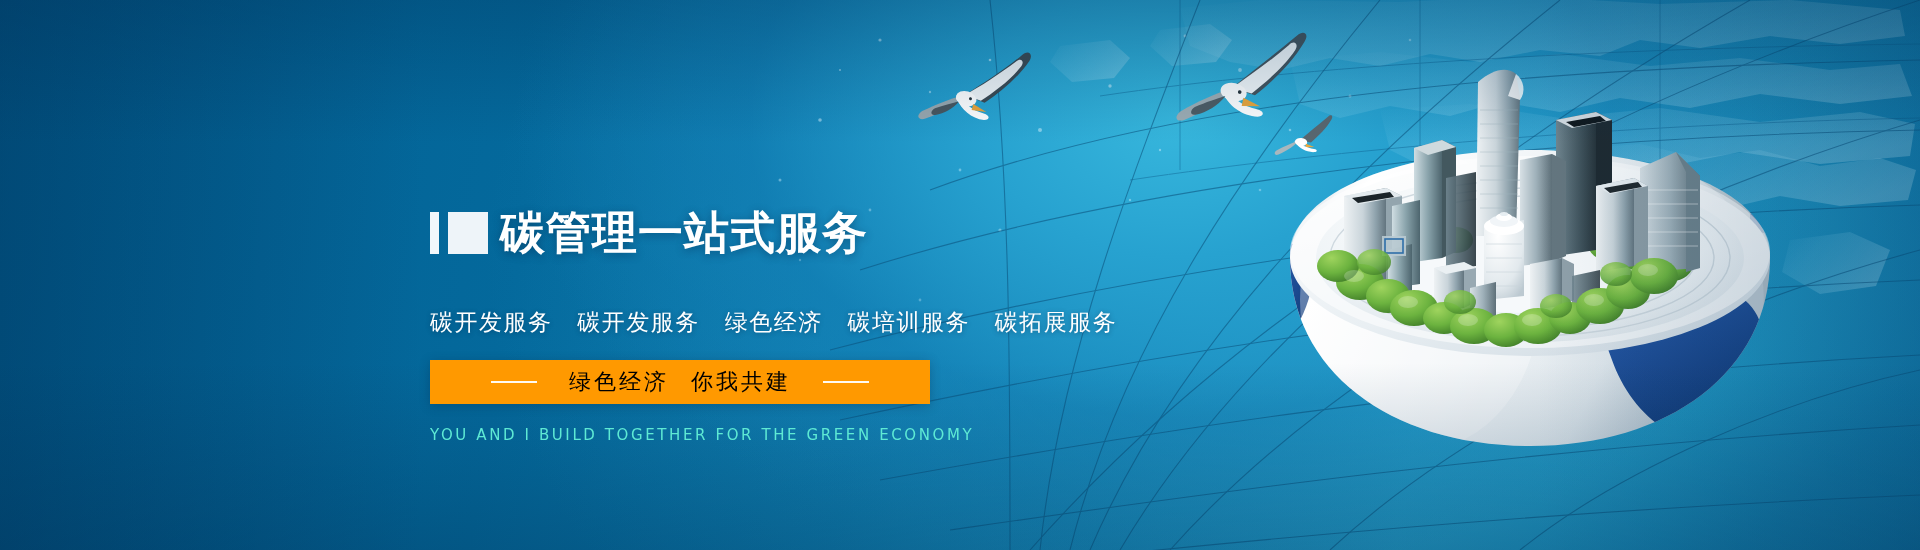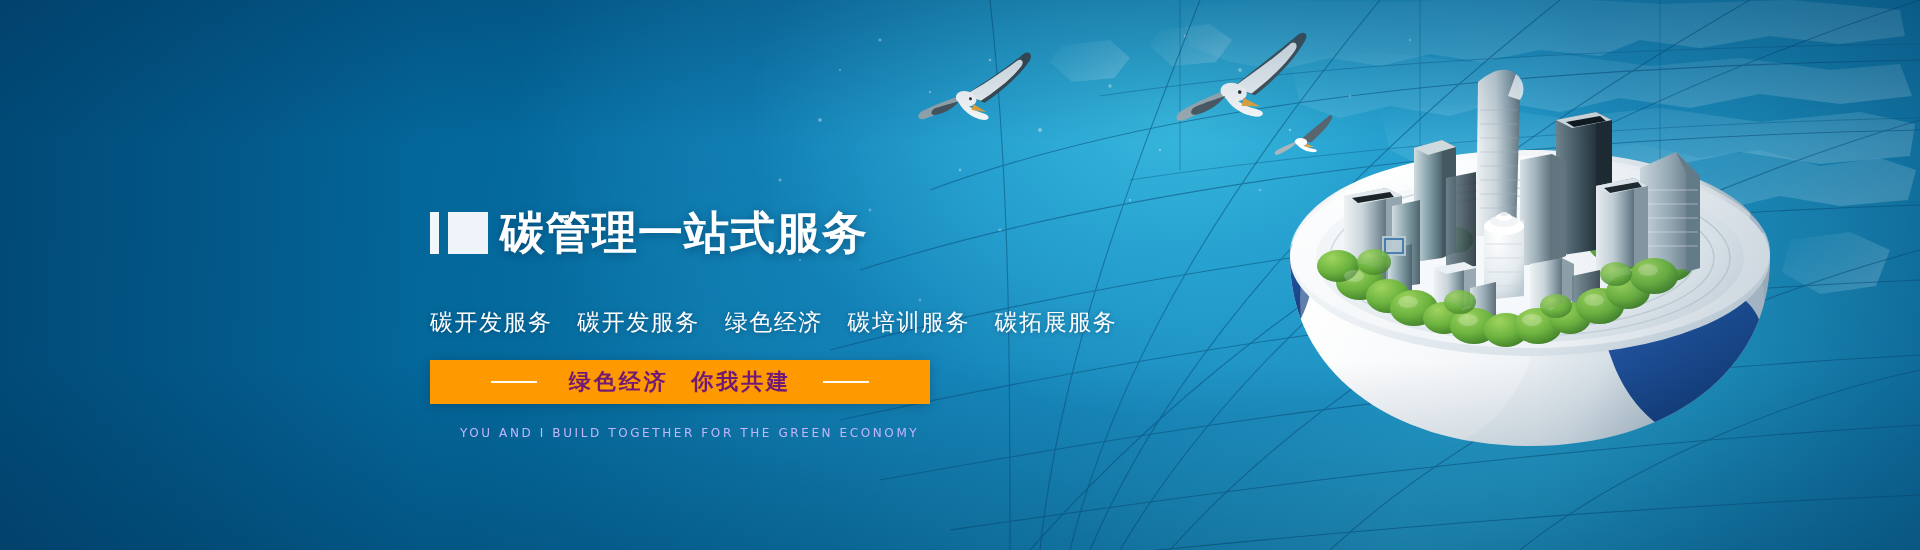--- a/index.html
+++ b/index.html
@@ -44,25 +44,25 @@
     text-shadow:0 1px 5px rgba(0,40,75,0.45);
   }
   .services span{margin-right:16px;}
   .services span:last-child{margin-right:3px;}
   .slogan-bar{
     margin-top:22px;width:500px;height:44px;background:#ff9900;
     display:flex;align-items:center;justify-content:center;gap:26px;
     box-shadow:0 2px 10px rgba(0,35,65,0.28);
   }
   .dash{display:block;width:46px;height:2px;background:#ffffff;opacity:.95;}
-  .slogan{font-size:22px;color:#701a75;letter-spacing:3px;white-space:nowrap;font-weight:700;}
+  .slogan{font-size:22px;color:#000000;letter-spacing:3px;white-space:nowrap;font-weight:400;}
   .slogan em{font-style:normal;padding:0 6px;}
   .tagline{
-    margin-top:22px;font-size:12px;color:#c4b5fd;letter-spacing:2.6px;
-    white-space:nowrap;font-weight:normal;margin-left:30px;
+    margin-top:22px;font-size:15px;color:#5eead4;letter-spacing:2.6px;
+    white-space:nowrap;font-weight:normal;
   }
 </style>
 </head>
 <body>
 
 <div class="banner">
 
   <div class="bg-base"></div>
   <div class="bg-glow"></div>
 

